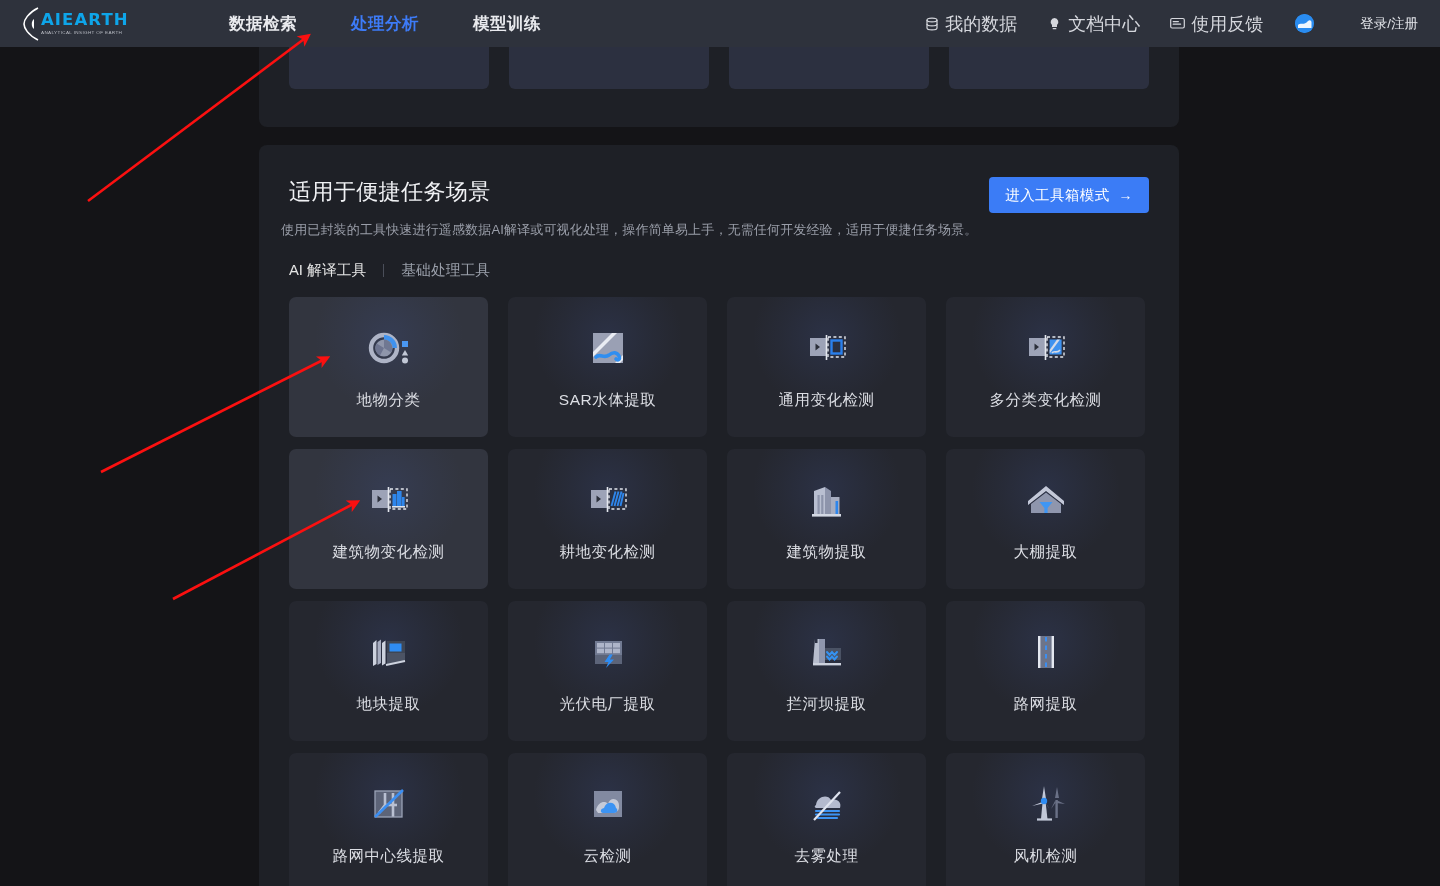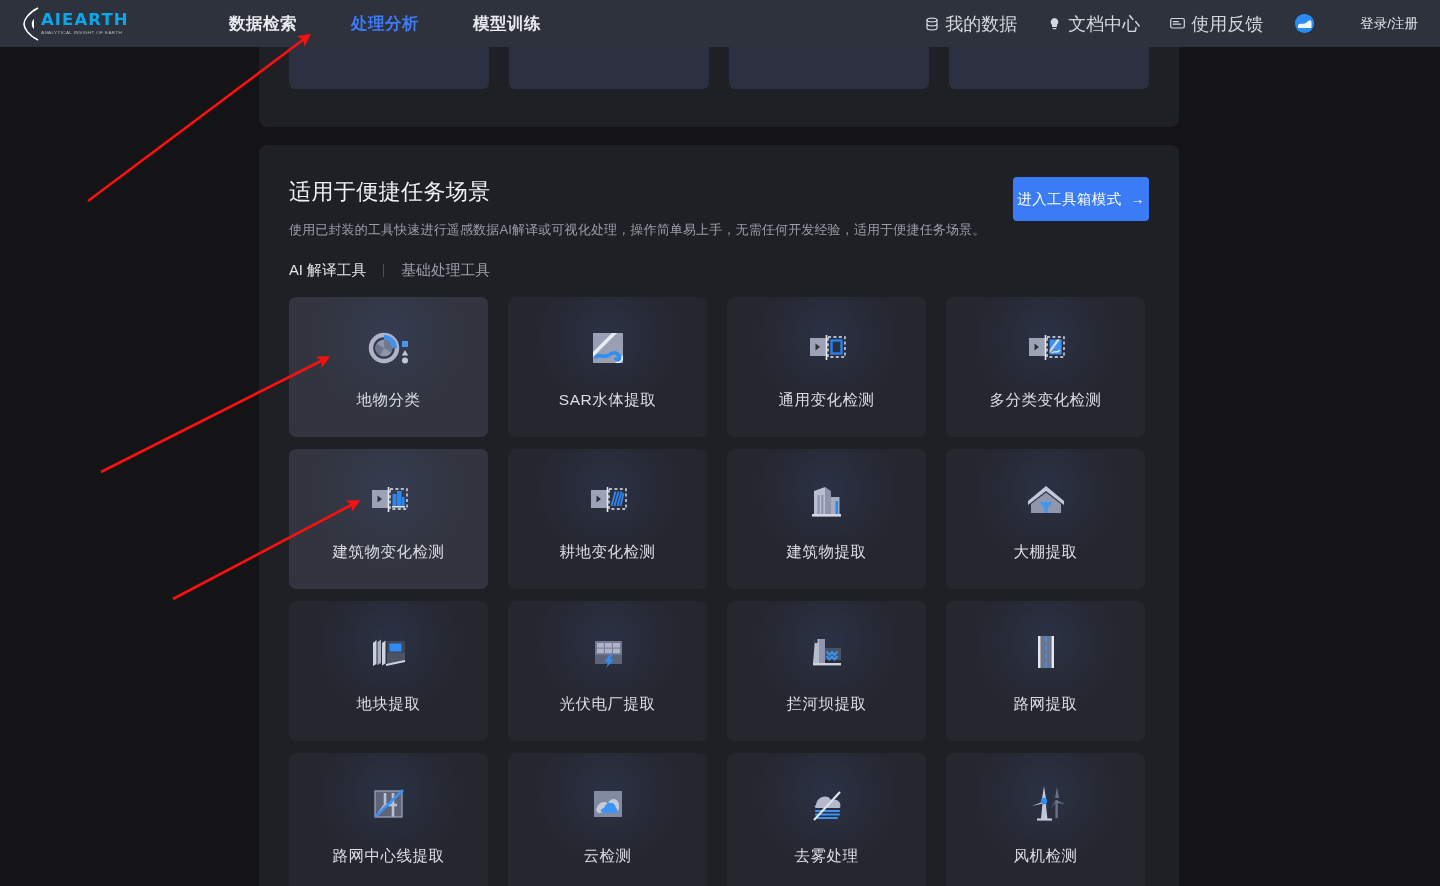--- a/index.html
+++ b/index.html
@@ -161,30 +161,30 @@
     height: 40px;
   }
   .sec-title {
     font-size: 22px;
     font-weight: 400;
     color: #f0f1f4;
     letter-spacing: 0.4px;
   }
   .sec-desc {
     position: absolute;
-    top: 76px; left: 30px;
+    top: 76px; left: 22px;
     font-size: 13px;
     color: #9a9ea9;
     letter-spacing: 0.15px;
   }
   .btn-toolbox {
     position: absolute;
     top: 0; right: 0;
-    height: 44px;
-    padding: 0 4px;
+    height: 36px;
+    padding: 0 16px;
     background: #3b7cf6;
     color: #ffffff;
     font-size: 14.5px;
     border: none;
     border-radius: 4px;
     cursor: pointer;
     display: flex;
     align-items: center;
     gap: 9px;
     font-family: inherit;

